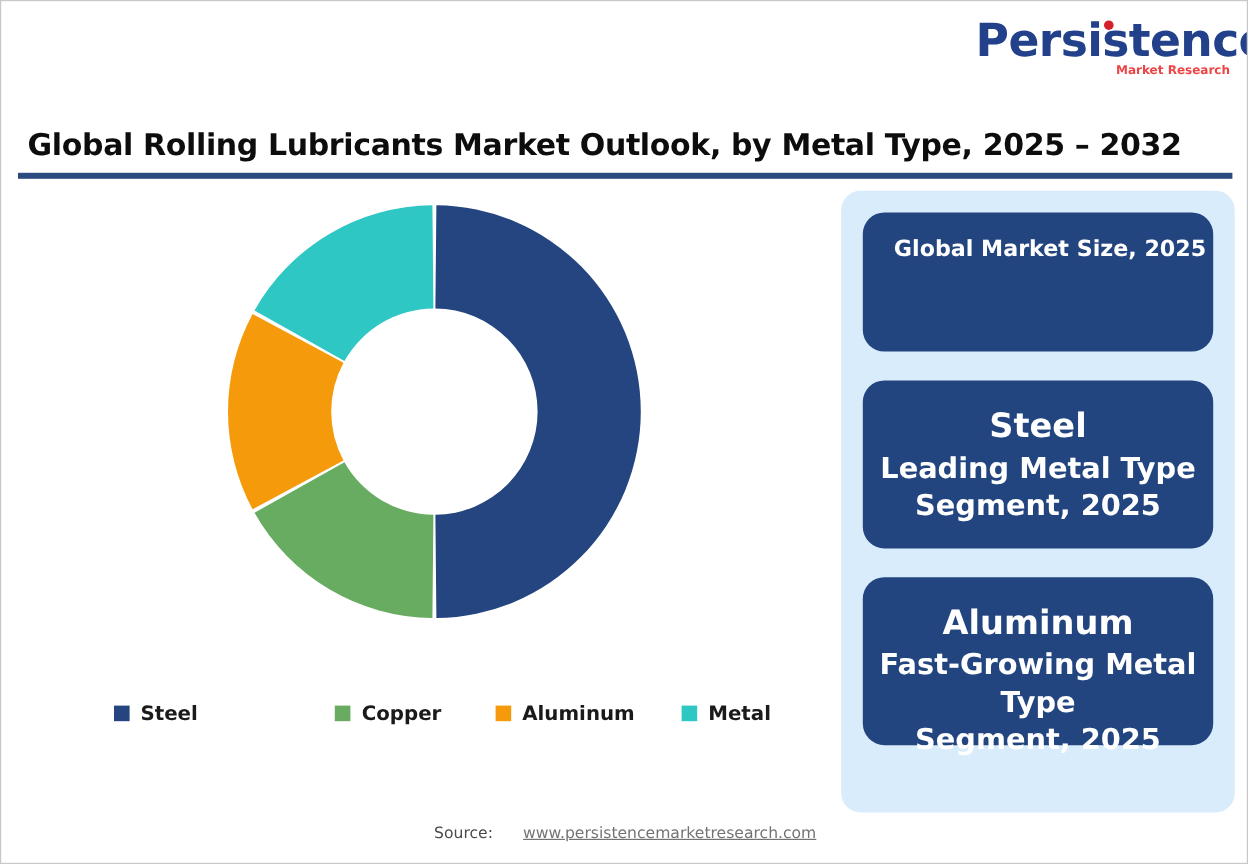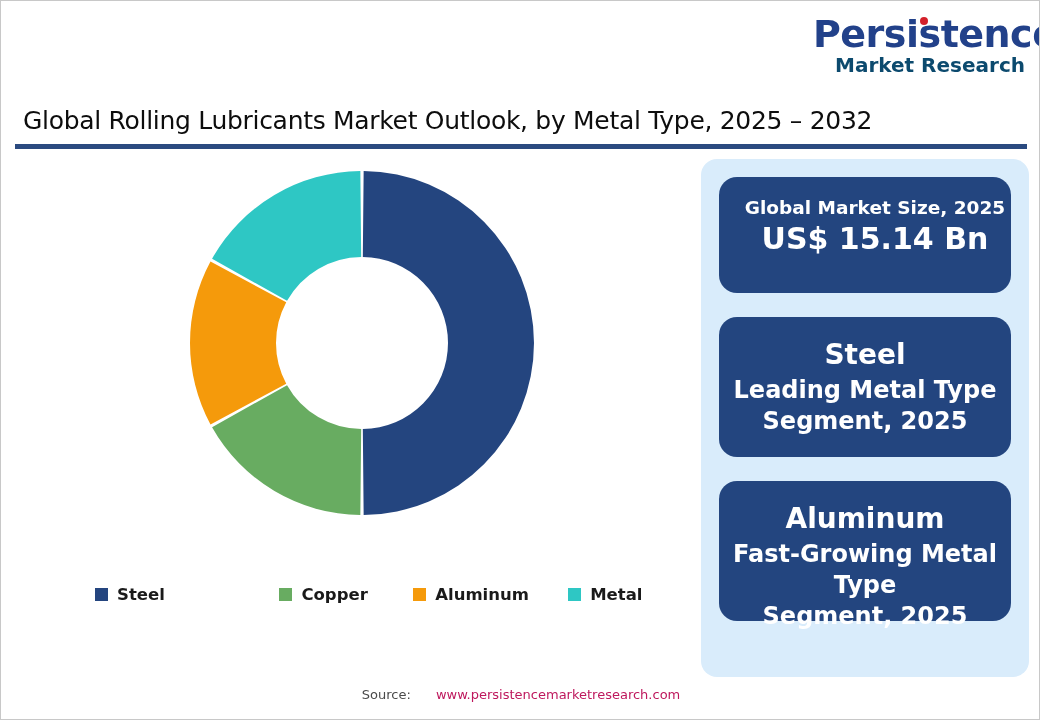--- a/index.html
+++ b/index.html
@@ -44,35 +44,35 @@
     width: 8px;
     height: 8px;
     border-radius: 50%;
     background: #d4202a;
     top: 2px;
     right: 97px;
   }
   .logo-sub {
     font-family: "DejaVu Sans", sans-serif;
     font-weight: bold;
-    font-size: 20px;
-    color: #0c4a6e;
+    font-size: 10px;
+    color: #ef4444;
     display: block;
     margin-top: 2px;
     letter-spacing: 0px;
   }
 
   
   .title {
     position: absolute;
     left: 22px;
     top: 105px;
     width: 996px;
     font-family: "DejaVu Sans", sans-serif;
-    font-weight: normal;
+    font-weight: bold;
     font-size: 25px;
     color: #0d0d0d;
     letter-spacing: -0.3px;
     white-space: nowrap;
   }
   .title-rule {
     position: absolute;
     left: 14px;
     top: 143px;
     width: 1012px;
@@ -191,21 +191,22 @@
     position: absolute;
     left: 0;
     top: 686px;
     width: 1040px;
     text-align: center;
     font-family: "DejaVu Sans", sans-serif;
     font-size: 13px;
     color: #4a4a4a;
   }
   .source-link {
-    color: #be185d;
+    color: #737373;
+    text-decoration: underline;
     margin-left: 21px;
   }
 </style>
 </head>
 <body>
 
 <div id="page">
 
   <div class="logo">
     <span class="logo-word">Persistence</span>
@@ -244,21 +245,20 @@
       <div class="legend-item i3">
         <span class="legend-swatch" style="background: rgb(46, 199, 196);"></span>
         <span>Metal</span>
       </div>
     </div>
   </div>
 
   <div class="side-panel">
     <div class="card c0">
       <div class="card-kicker">Global Market Size, 2025</div>
-      <div class="card-value">US$ 15.14 Bn</div>
     </div>
     <div class="card c1">
       <div class="card-headline">Steel</div>
       <div class="card-caption">
         <div>Leading Metal Type</div>
         <div>Segment, 2025</div>
       </div>
     </div>
     <div class="card c2">
       <div class="card-headline">Aluminum</div>

